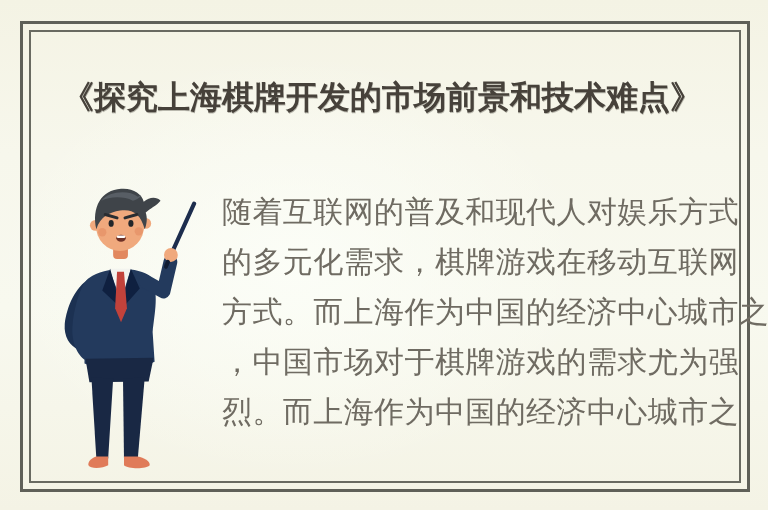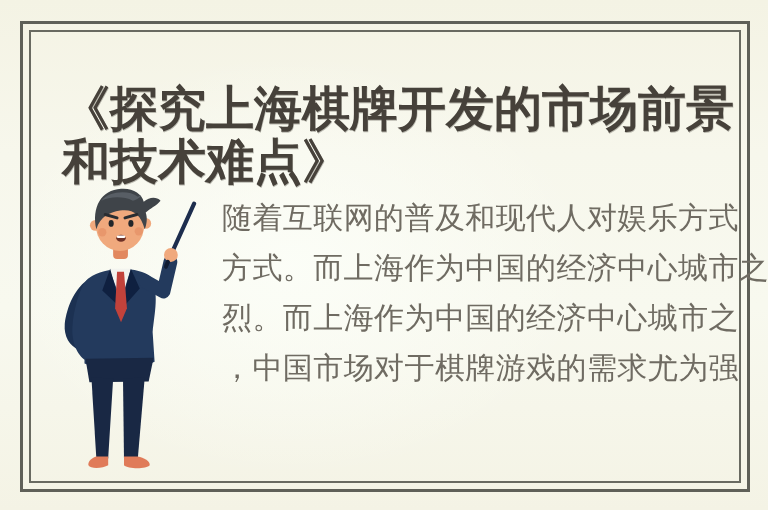--- a/index.html
+++ b/index.html
@@ -18,28 +18,28 @@
     border:3px solid #5f6058;
   }
   .frame-inner{
     position:absolute;inset:6px;
     border:2px solid #696a61;
   }
   .title{
     position:absolute;left:62px;top:50px;width:688px;
     font-family:"DejaVu Serif", serif;
     font-weight:bold;
-    font-size:48px;line-height:53px;
+    font-size:32px;line-height:53px;
     letter-spacing:0px;
     color:#46413a;
     text-shadow:0.6px 0.6px 0 rgba(70,65,58,0.35);
     word-break:break-all;
   }
   .paragraph{
-    position:absolute;left:222px;top:193px;width:517px;
+    position:absolute;left:222px;top:187px;width:517px;
   }
   .body-line{
     height:50px;line-height:50px;
     font-size:30px;
     color:#6f6b62;
     text-align:justify;
     text-align-last:justify;
     -moz-text-align-last:justify;
     white-space:nowrap;
     letter-spacing:0.4px;
@@ -106,18 +106,19 @@
 
     <path fill="#192844" d="M48,196 L70,197 L65,278 L53,278 Z"></path>
     <path fill="#192844" d="M80,197 L102,196 L95,278 L81,278 Z"></path>
 
     <path fill="#e07b59" d="M53,276 L65,276 L65,285 C60,288 47,289 45,285 C44,281 49,277 53,276 Z"></path>
     <path fill="#e07b59" d="M81,276 L95,276 C101,277 108,281 107,285 C104,289 85,289 81,285 Z"></path>
   </svg>
 
   <div class="paragraph">
     <div class="body-line">随着互联网的普及和现代人对娱乐方式</div>
+    <div class="body-line">的多元化需求，棋牌游戏在移动互联网</div>
     <div class="body-line">方式。而上海作为中国的经济中心城市之</div>
+    <div class="body-line">，中国市场对于棋牌游戏的需求尤为强</div>
     <div class="body-line">烈。而上海作为中国的经济中心城市之</div>
-    <div class="body-line">，中国市场对于棋牌游戏的需求尤为强</div>
   </div>
 
 </div>
 
 </body></html>

